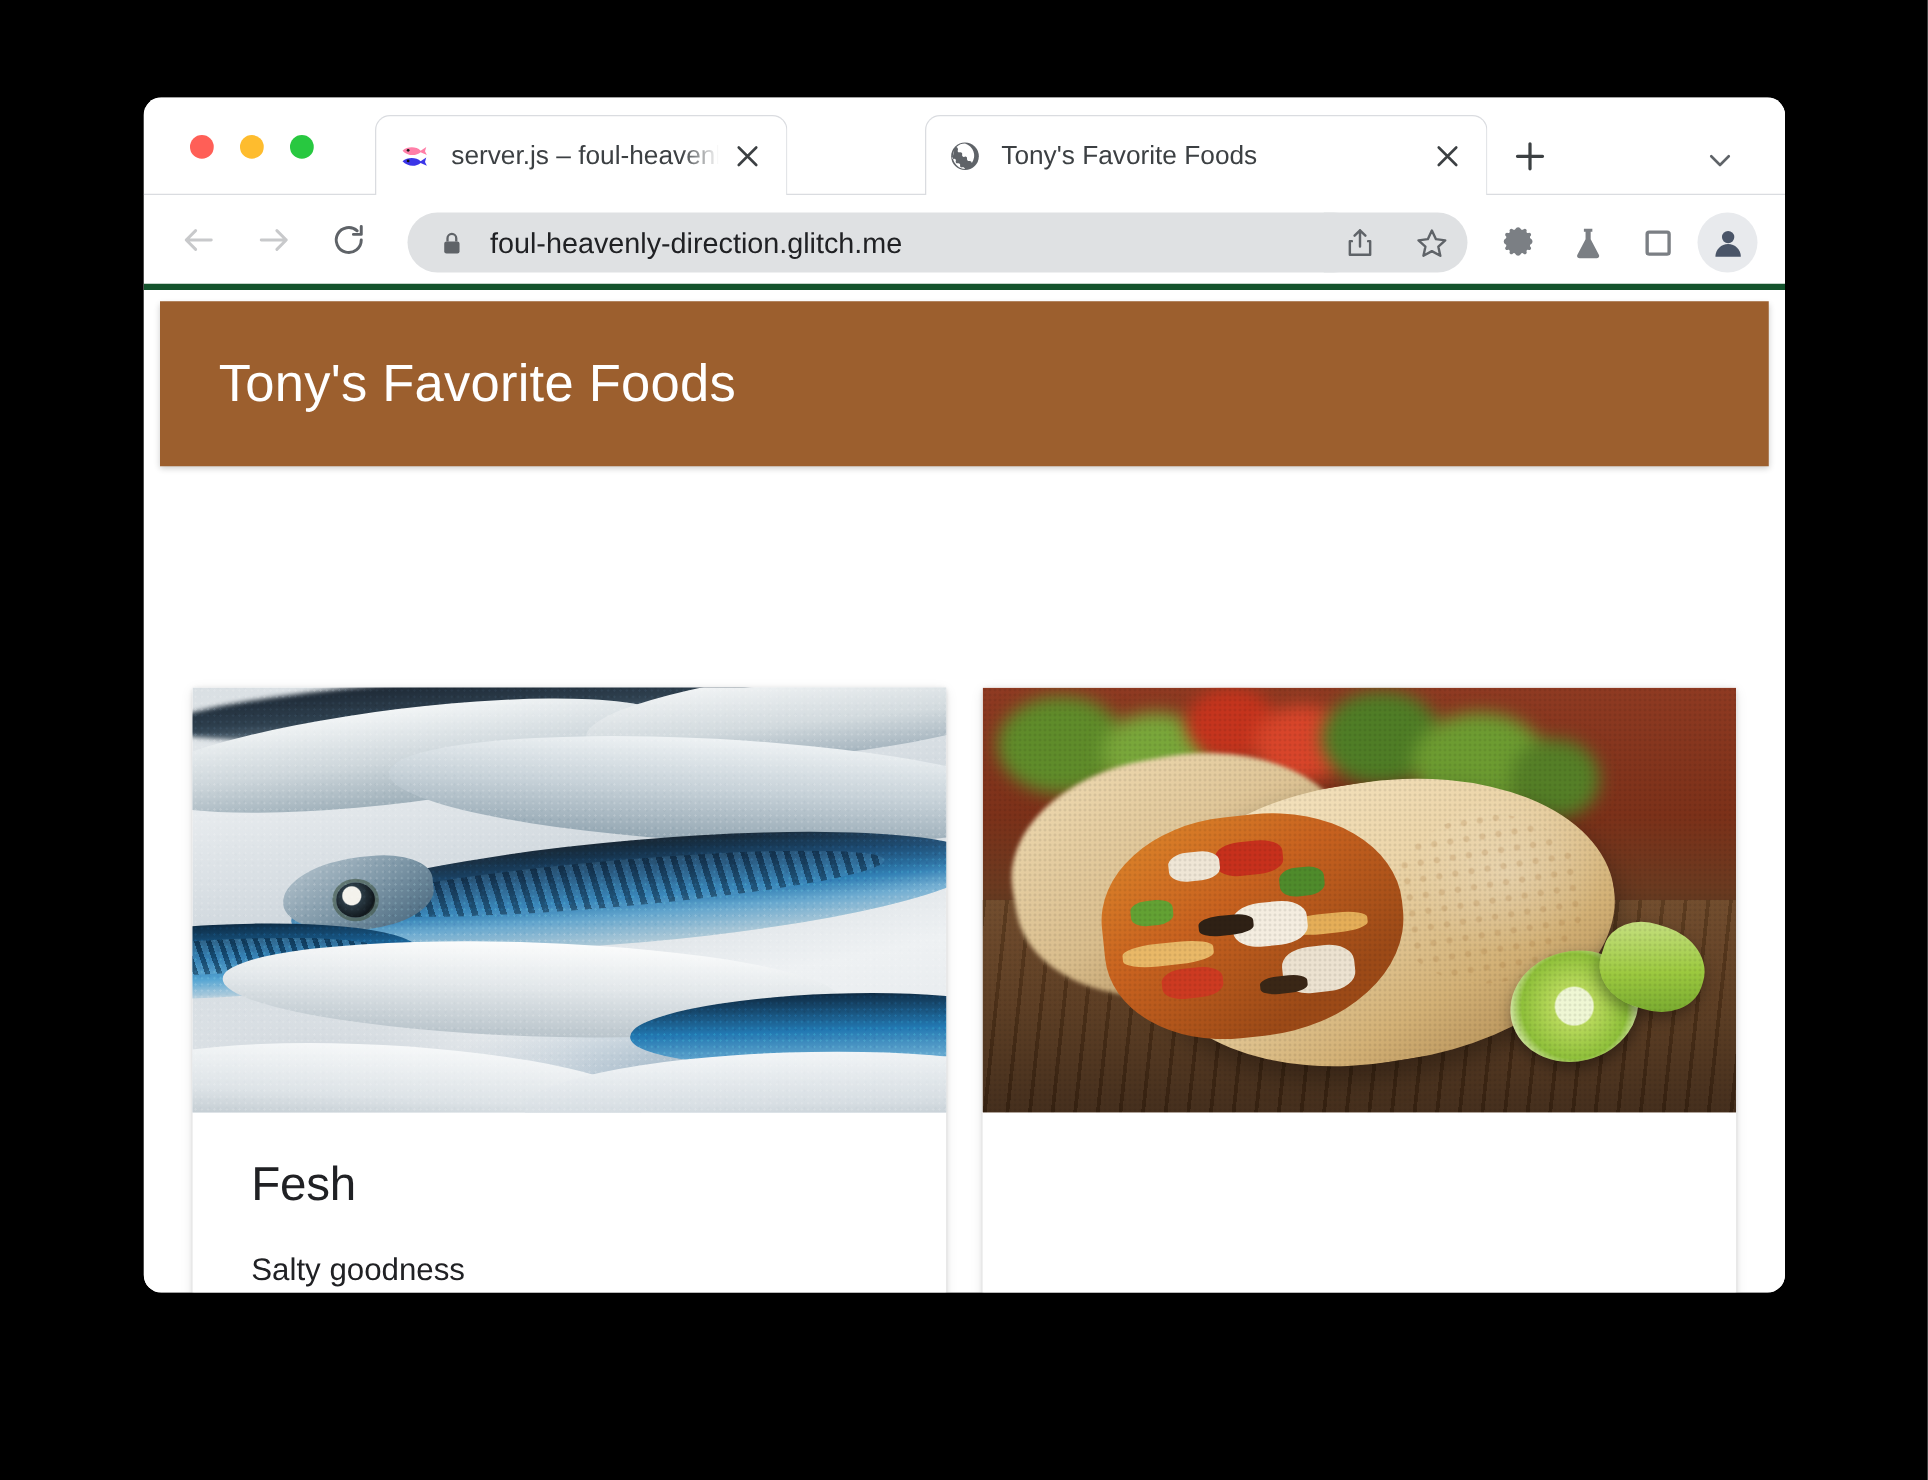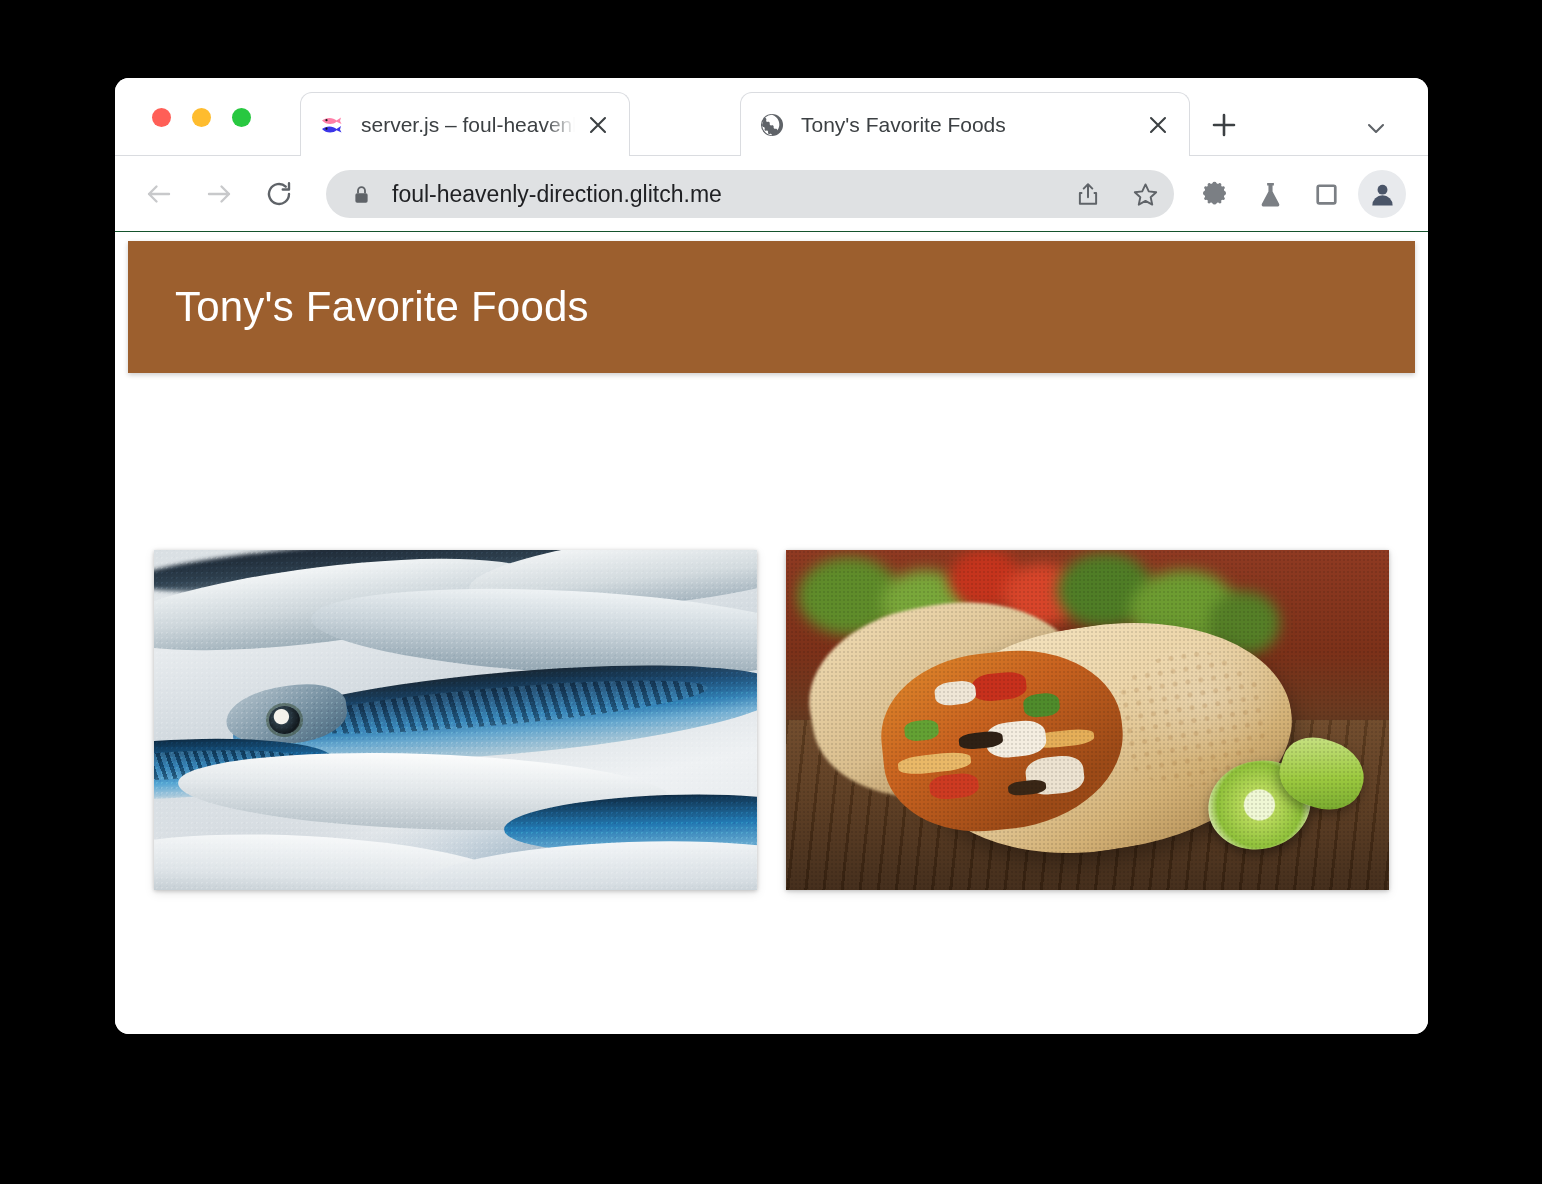--- a/index.html
+++ b/index.html
@@ -80,21 +80,21 @@
     position:absolute; left:1245px; top:34px;
     width:32px; height:32px;
     display:flex; align-items:center; justify-content:center;
     color:#5f6368;
   }
 
   
   #toolbar{
     position:relative; height:76px;
     background:#fff;
-    border-bottom:1px solid #14532d;
+    border-bottom:5px solid #14532d;
     display:flex; align-items:center;
   }
   .nav-btn{
     width:44px; height:44px; margin-left:16px;
     display:flex; align-items:center; justify-content:center;
   }
   #back-button{ margin-left:22px; color:#c8c9cb; }
   #forward-button{ color:#c8c9cb; }
   #reload-button{ color:#5f6368; }
 
@@ -512,20 +512,25 @@
             <div class="fish blue-main"></div>
             <div class="fish-head"></div>
             <div class="fish-eye"></div>
             <div class="fish blue-left"></div>
             <div class="fish silver-front"></div>
             <div class="fish blue-right"></div>
             <div class="fish silver-bottom"></div>
             <div class="fish silver-bottom2"></div>
             <div class="fish-grain"></div>
           </div>
+        </div>
+        <div class="card-body">
+          <div class="card-name">Fesh</div>
+          <div class="card-desc">Salty goodness</div>
+
         </div>
       </div>
 
       <div class="card">
         <div class="card-media">
           <div class="burrito-photo">
             <div class="bg-blob pepper-g1"></div>
             <div class="bg-blob pepper-g2"></div>
             <div class="bg-blob pepper-r1"></div>
             <div class="bg-blob pepper-r2"></div>

